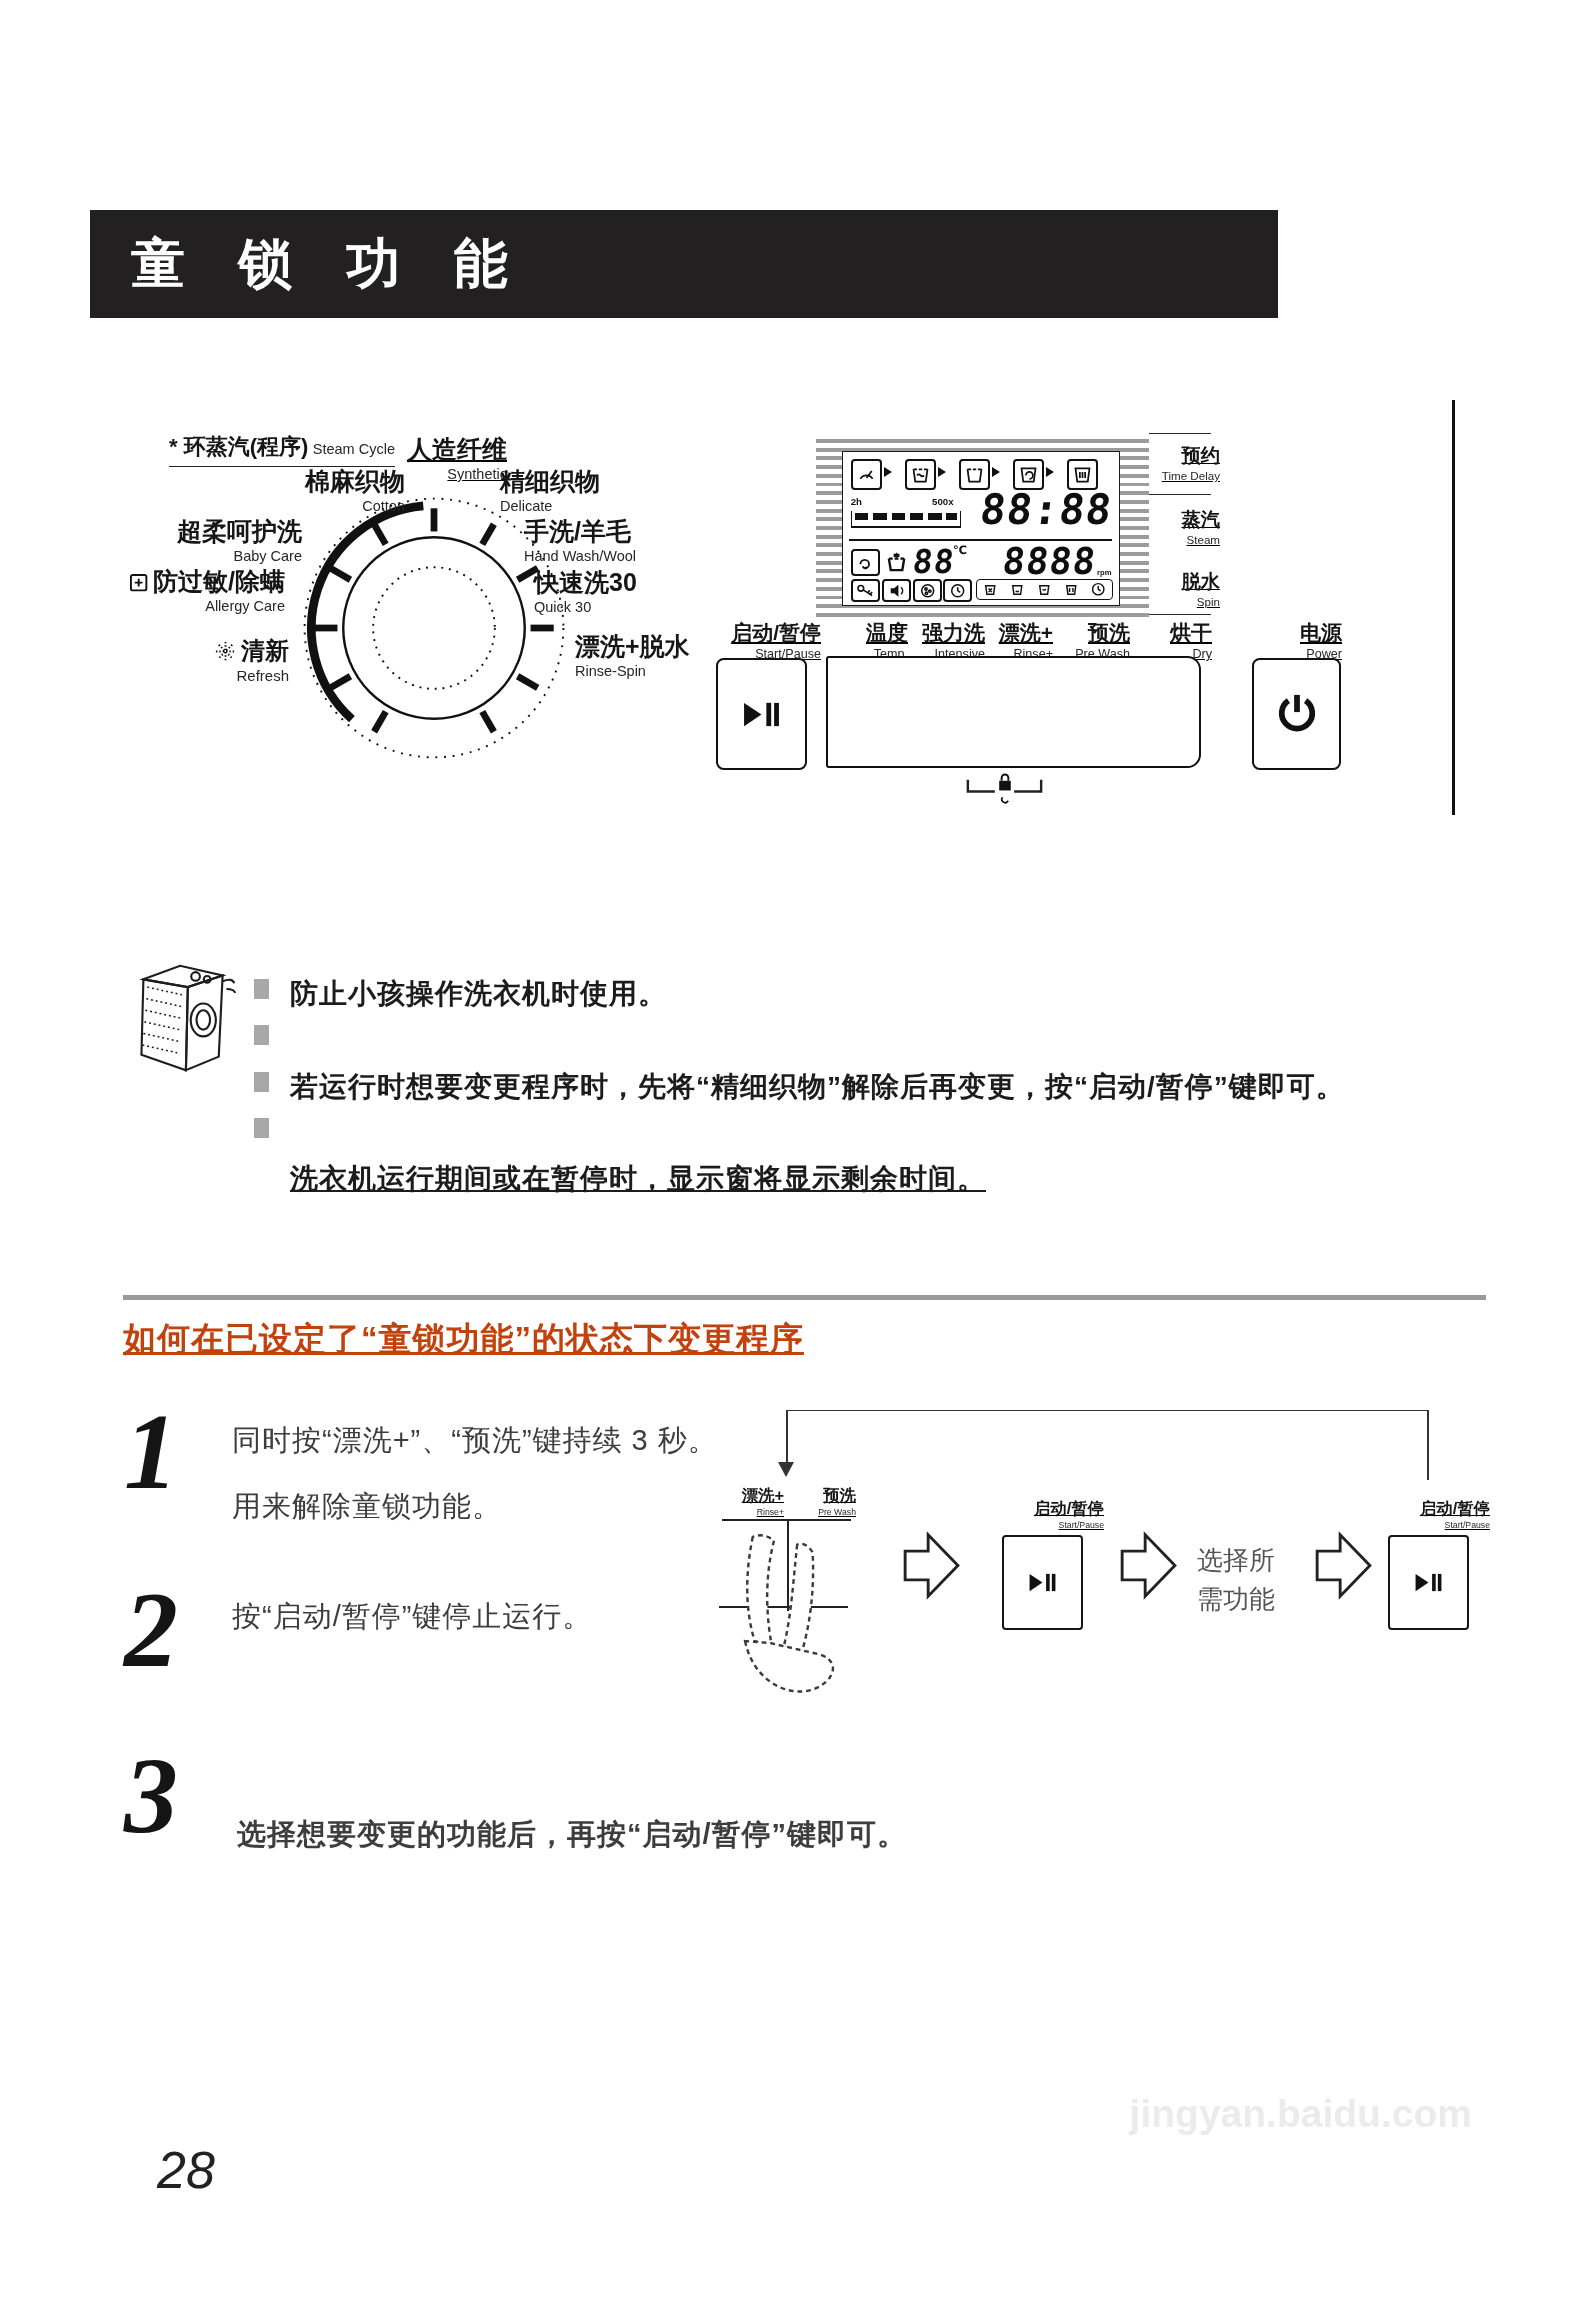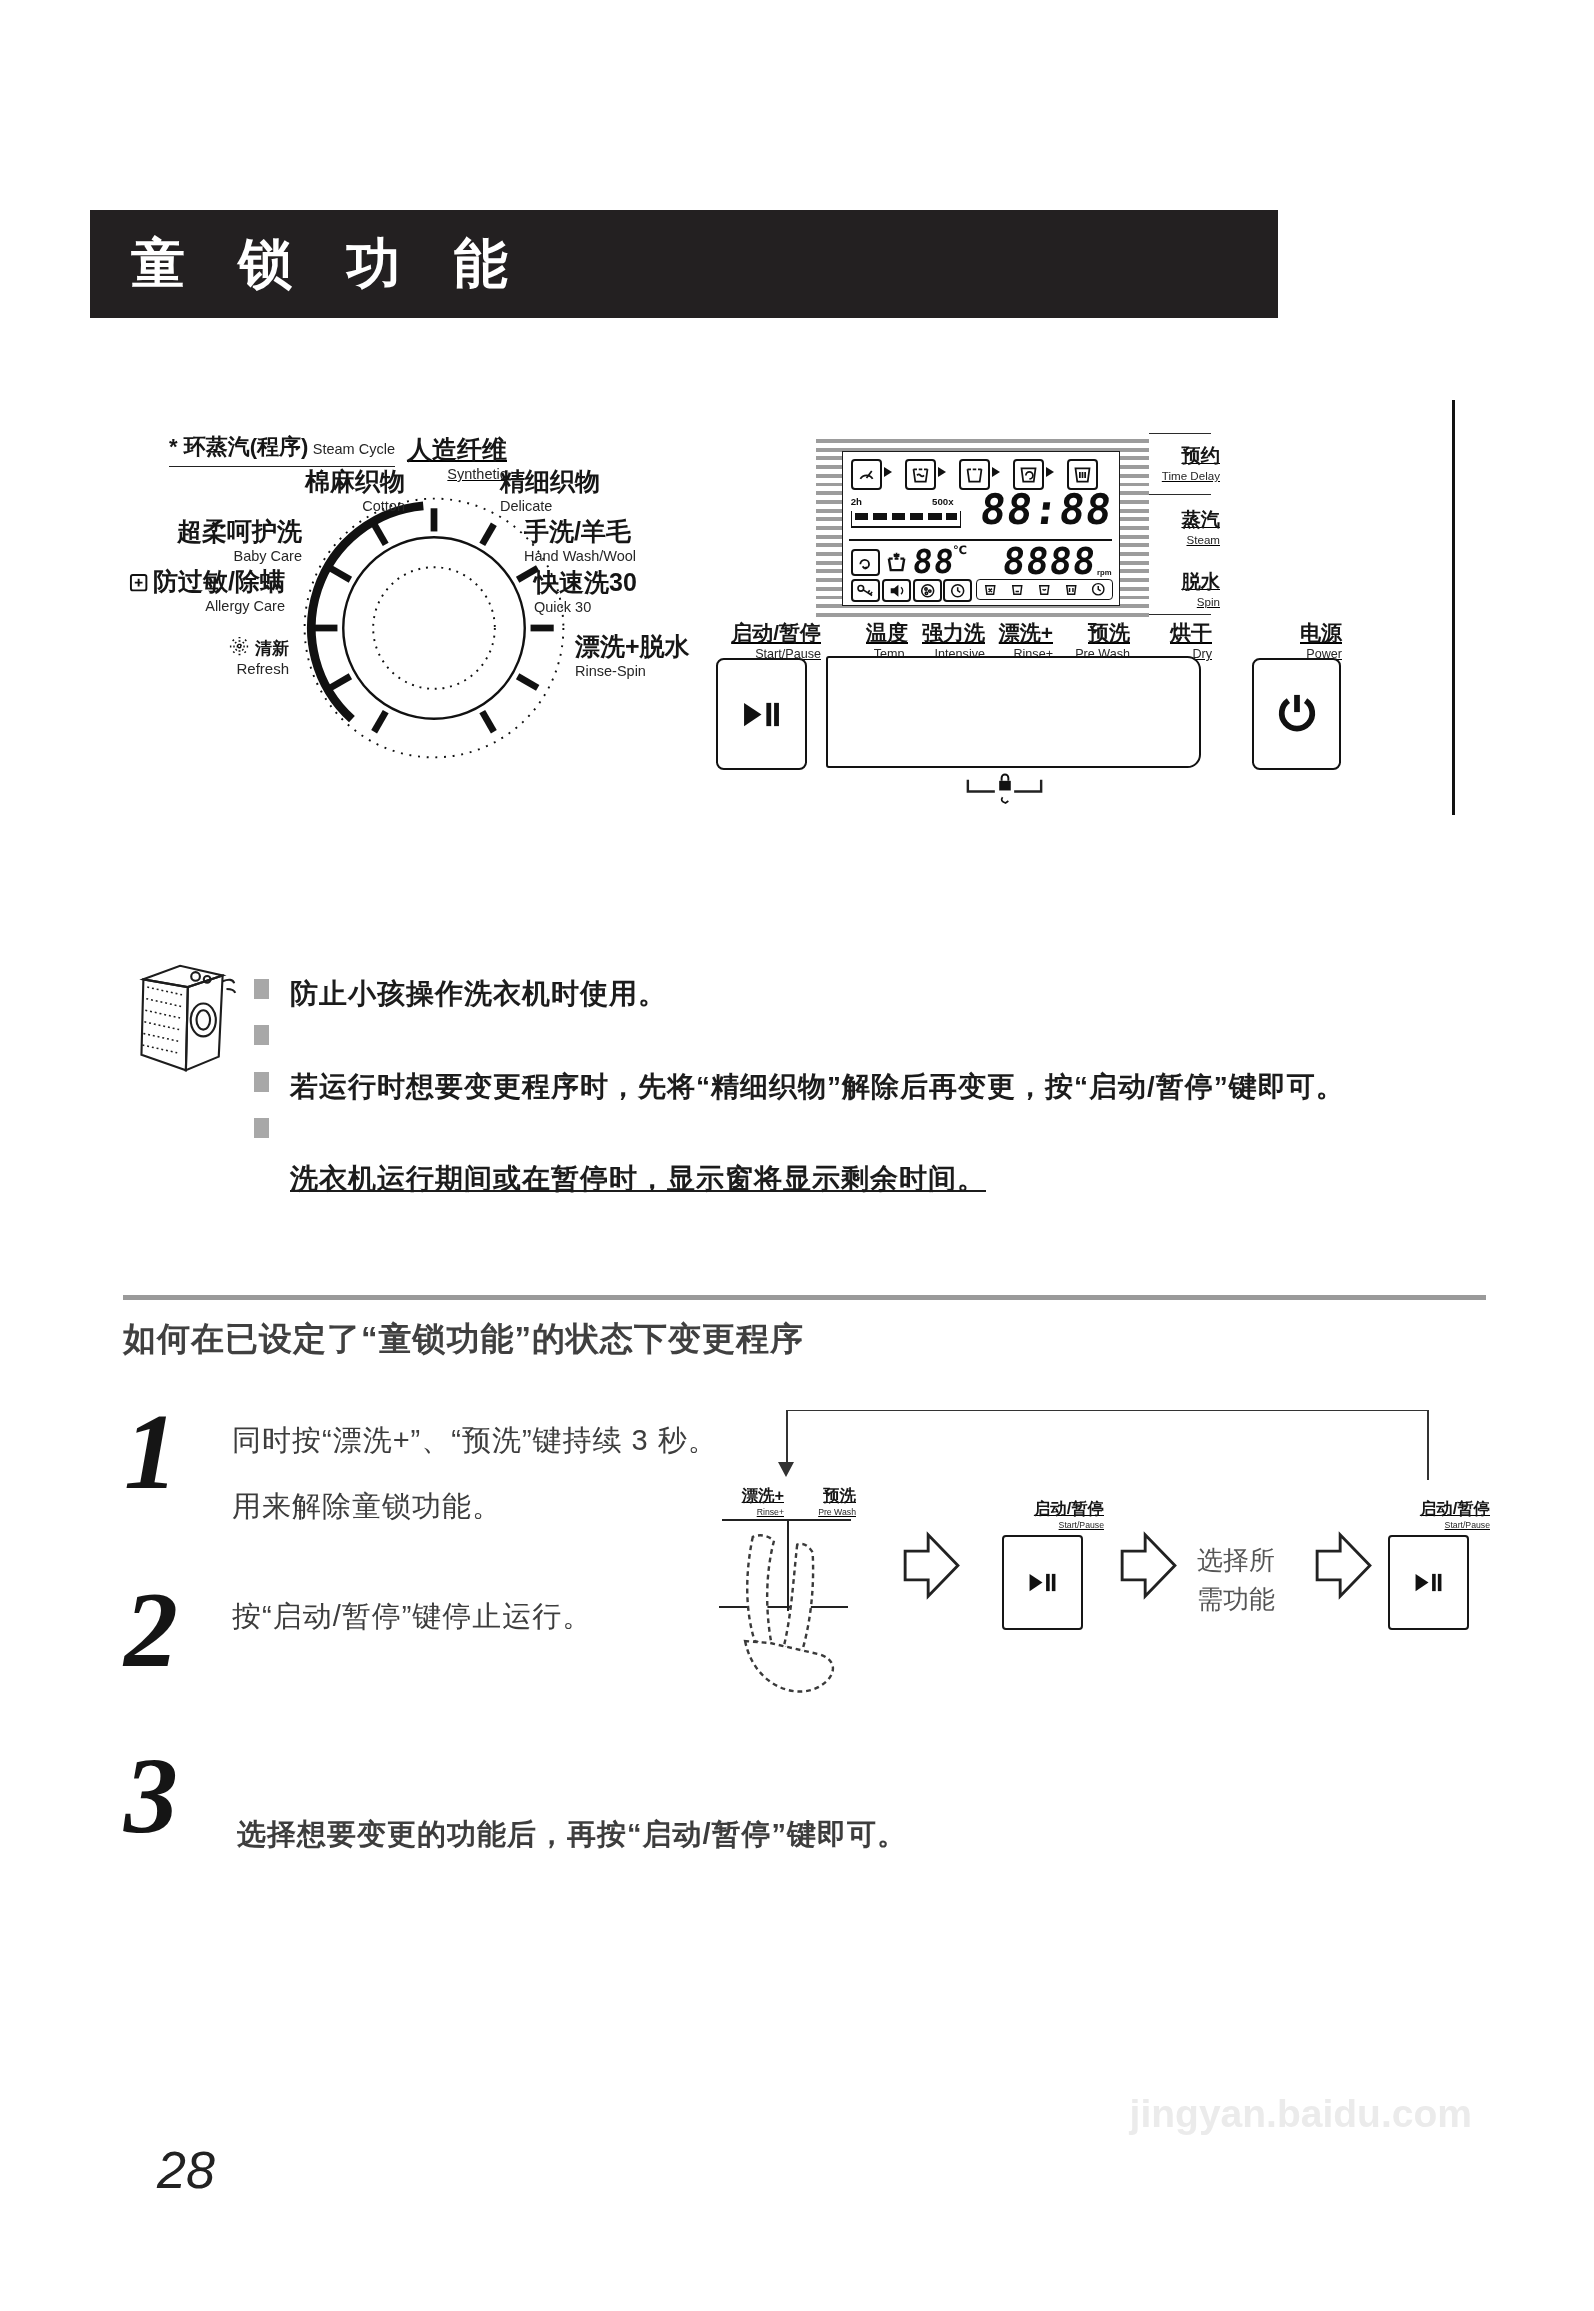--- a/index.html
+++ b/index.html
@@ -91,21 +91,21 @@
     <div class="zh" style="font-size:25px;">快速洗30</div>
     <div class="en" style="font-size:14.5px;">Quick 30</div>
   </div>
   <div class="abs tar" style="left:188px;top:635px;width:101px;">
     <div style="white-space:nowrap;">
       <svg width="23" height="23" viewBox="0 0 24 24" style="vertical-align:-3.9px;">
         <g stroke="#111" stroke-width="2" stroke-dasharray="1.5 2">
           <path d="M12,2 V22 M2,12 H22 M5,5 L19,19 M19,5 L5,19"></path>
         </g>
       </svg>
-      <span class="zh" style="font-size:17px;">清新</span>
+      <span class="zh" style="font-size:24px;">清新</span>
     </div>
     <div class="en" style="font-size:15px;">Refresh</div>
   </div>
   <div class="abs tal" style="left:575px;top:630px;width:154px;">
     <div class="zh" style="font-size:25px;">漂洗+脱水</div>
     <div class="en" style="font-size:14.5px;">Rinse-Spin</div>
   </div>
 
   <div class="abs stripes" style="left:816px;top:439px;width:333px;height:181px;"></div>
 
@@ -300,21 +300,21 @@
   </svg>
   <div class="abs" style="left:254px;top:979px;width:14.5px;height:20px;background:#a8a8a8;"></div>
   <div class="abs notetext" style="left:290px;top:975px;width:1236px;">防止小孩操作洗衣机时使用。</div>
   <div class="abs" style="left:254px;top:1025px;width:14.5px;height:20px;background:#a8a8a8;"></div>
   <div class="abs" style="left:254px;top:1072px;width:14.5px;height:20px;background:#a8a8a8;"></div>
   <div class="abs notetext" style="left:290px;top:1068px;width:1236px;">若运行时想要变更程序时，先将“精细织物”解除后再变更，按“启动/暂停”键即可。</div>
   <div class="abs" style="left:254px;top:1118px;width:14.5px;height:20px;background:#a8a8a8;"></div>
   <div class="abs notetext" style="left:290px;top:1160px;width:1236px;text-decoration:underline;">洗衣机运行期间或在暂停时，显示窗将显示剩余时间。</div>
 
   <div class="abs" style="left:123px;top:1295px;width:1363px;height:4.8px;background:#9a9a9a;"></div>
-  <div class="abs" style="left:123px;top:1317px;font-size:33px;font-weight:bold;color:#404040;letter-spacing:1px;">如何在已设定了“童锁功能”的状态下变更程序</div>
+  <div class="abs" style="left:123px;top:1317px;font-size:33px;font-weight:bold;color:#c2410c;letter-spacing:1px;text-decoration:underline;">如何在已设定了“童锁功能”的状态下变更程序</div>
 
   <div class="abs stepnum" style="left:124px;top:1398px;">1</div>
   <div class="abs steptext" style="left:232px;top:1421px;width:521px;">同时按“漂洗+”、“预洗”键持续 3 秒。</div>
   <div class="abs steptext" style="left:232px;top:1487px;width:521px;">用来解除童锁功能。</div>
 
   <div class="abs stepnum" style="left:124px;top:1576px;">2</div>
   <div class="abs steptext" style="left:232px;top:1597px;width:521px;">按“启动/暂停”键停止运行。</div>
 
   <div class="abs stepnum" style="left:124px;top:1742px;">3</div>
   <div class="abs steptext" style="left:237px;top:1815px;width:772px;font-weight:bold;">选择想要变更的功能后，再按“启动/暂停”键即可。</div>

